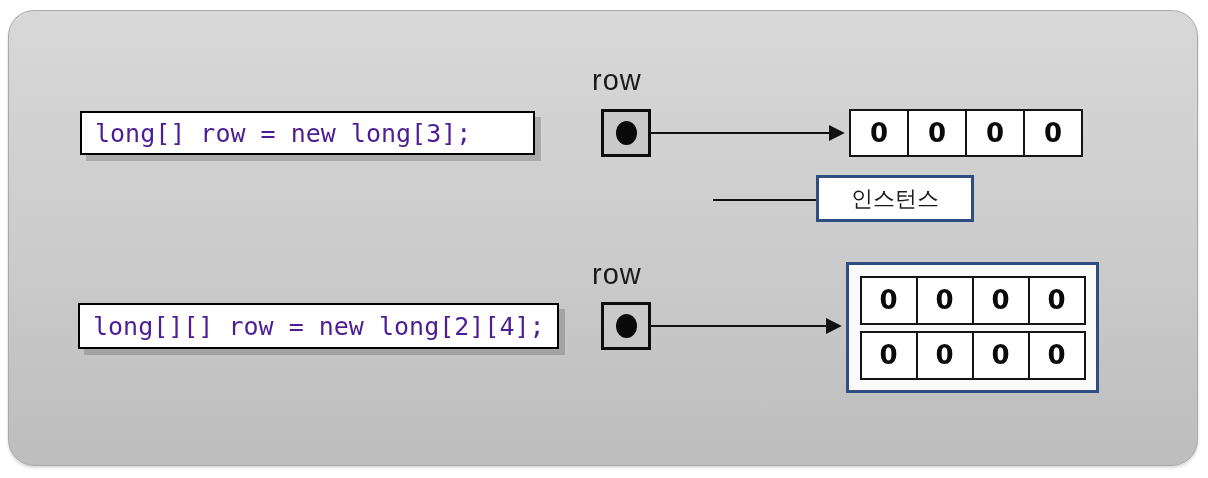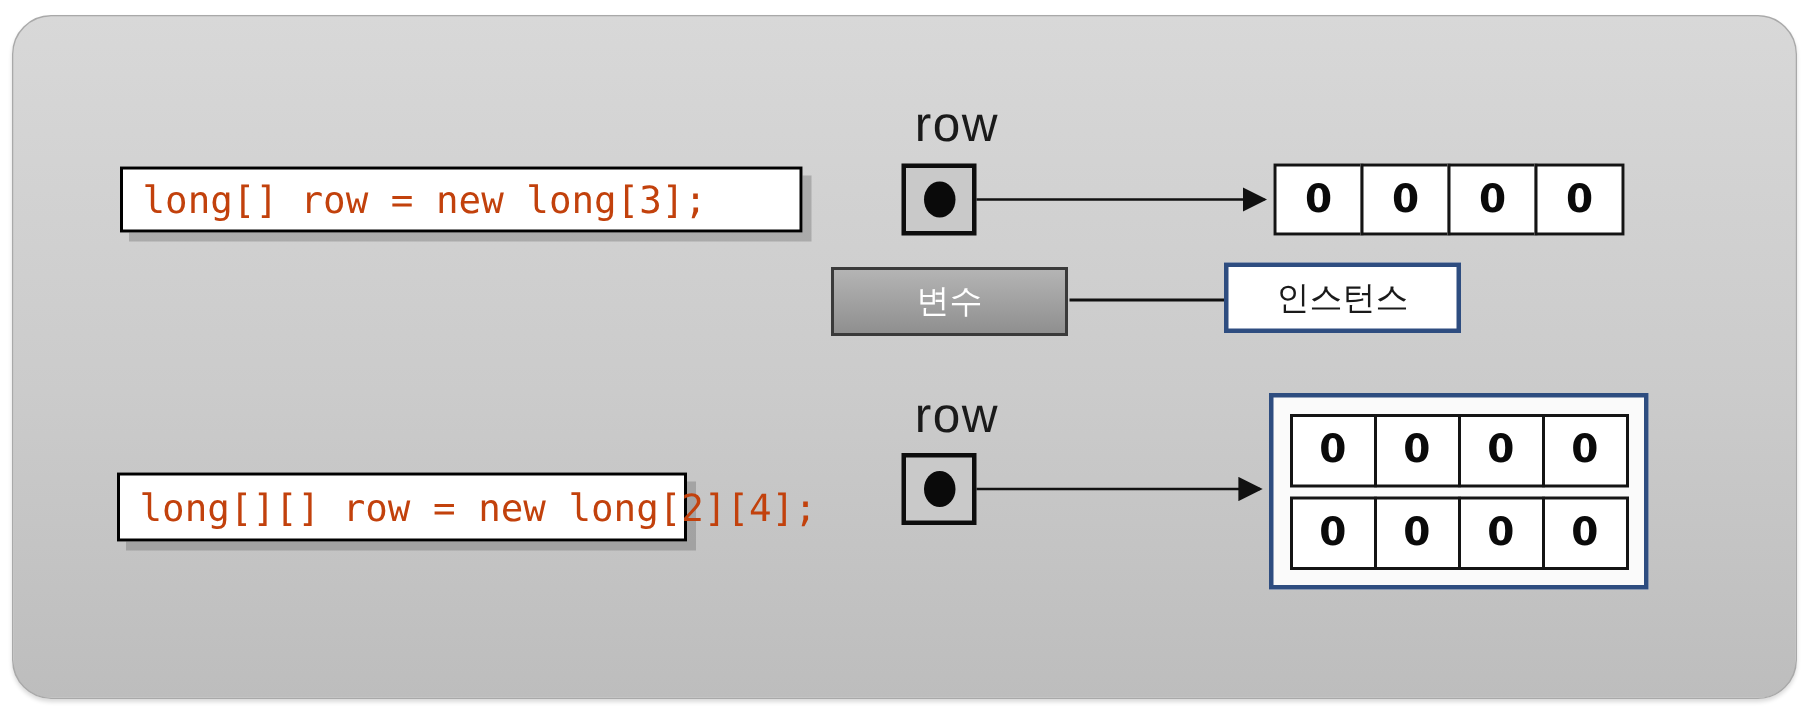--- a/index.html
+++ b/index.html
@@ -30,30 +30,30 @@
     position: absolute;
     box-sizing: border-box;
     background: #ffffff;
     border: 2px solid #000000;
     box-shadow: 6px 6px 0 rgba(100,100,100,0.35);
     display: flex;
     align-items: center;
     padding-left: 13px;
     font-family: "DejaVu Sans Mono", "Liberation Mono", monospace;
     font-size: 25px;
-    color: #c2410c;
+    color: #4c1d95;
     white-space: pre;
   }
   .code-box.first  { left: 80px;  top: 111px; width: 455px; height: 44px; }
-  .code-box.second { left: 78px;  top: 303px; width: 380px; height: 46px; margin-top: 12px; }
+  .code-box.second { left: 78px;  top: 303px; width: 481px; height: 46px; }
   .ptr-label {
     position: absolute;
     width: 74px;
-    text-align: right;
-    font-size: 33px;
+    text-align: left;
+    font-size: 29px;
     color: #1a1a1a;
     letter-spacing: 1px;
   }
   .ptr-label.first  { left: 592px; top: 64px; }
   .ptr-label.second { left: 592px; top: 258px; }
   .ptr-box {
     position: absolute;
     box-sizing: border-box;
     width: 50px; height: 48px;
     background: #c9c9c9;
@@ -162,21 +162,20 @@
     <div class="ptr-dot"></div>
   </div>
 
   <div class="array-row top1d">
     <div class="cell">0</div>
     <div class="cell">0</div>
     <div class="cell">0</div>
     <div class="cell">0</div>
   </div>
 
-  <div class="var-box">변수</div>
 
   <div class="inst-box">인스턴스</div>
 
   <div class="code-box second">
     <span>long[][] row = new long[2][4];</span>
   </div>
 
   <div class="ptr-label second">row</div>
 
   <div class="ptr-box second">

